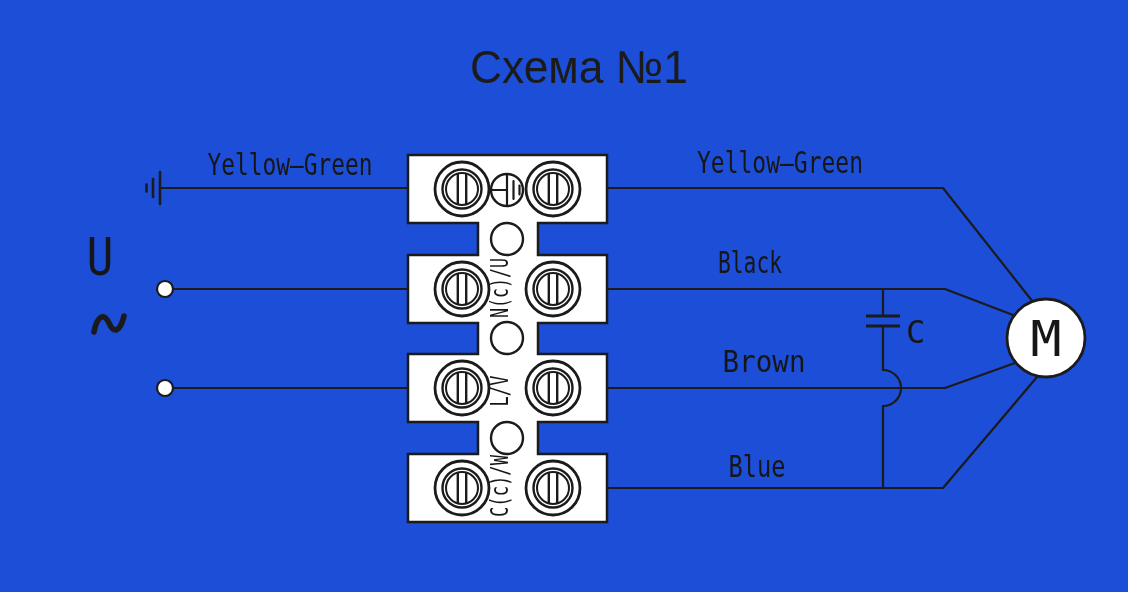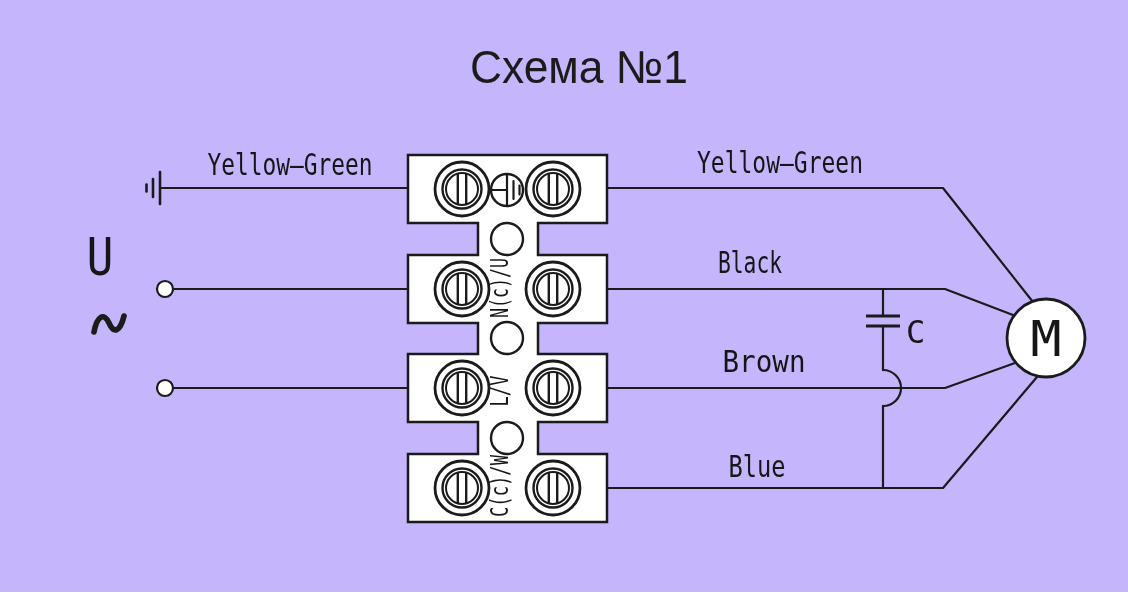--- a/index.html
+++ b/index.html
@@ -1,16 +1,16 @@
 <!DOCTYPE html>
 <html><head>
 <meta charset="utf-8">
 <style>
   html,body{margin:0;padding:0;background:#ffffff;}
-  .stage{position:relative;width:1128px;height:592px;background:#c4b5fd;overflow:hidden;}
+  .stage{position:relative;width:1128px;height:592px;background:#1d4ed8;overflow:hidden;}
   svg{display:block;}
   .wire{fill:none;stroke:#1b1b1b;stroke-width:2.2;stroke-linecap:round;stroke-linejoin:round;}
   .sym{fill:none;stroke:#1b1b1b;stroke-width:2.6;stroke-linecap:round;}
   .outline{fill:#ffffff;stroke:#1b1b1b;stroke-width:2.5;stroke-linejoin:miter;}
   .hole{fill:#ffffff;stroke:#1b1b1b;stroke-width:2.4;}
   .node{fill:#ffffff;stroke:#1b1b1b;stroke-width:2.2;}
   .plate{stroke:#1b1b1b;stroke-width:3;stroke-linecap:butt;}
   .lbl{font-family:"DejaVu Sans Mono",monospace;fill:#161616;}
   .wirelbl{font-size:30px;}
   .rowlbl{font-size:24px;}

